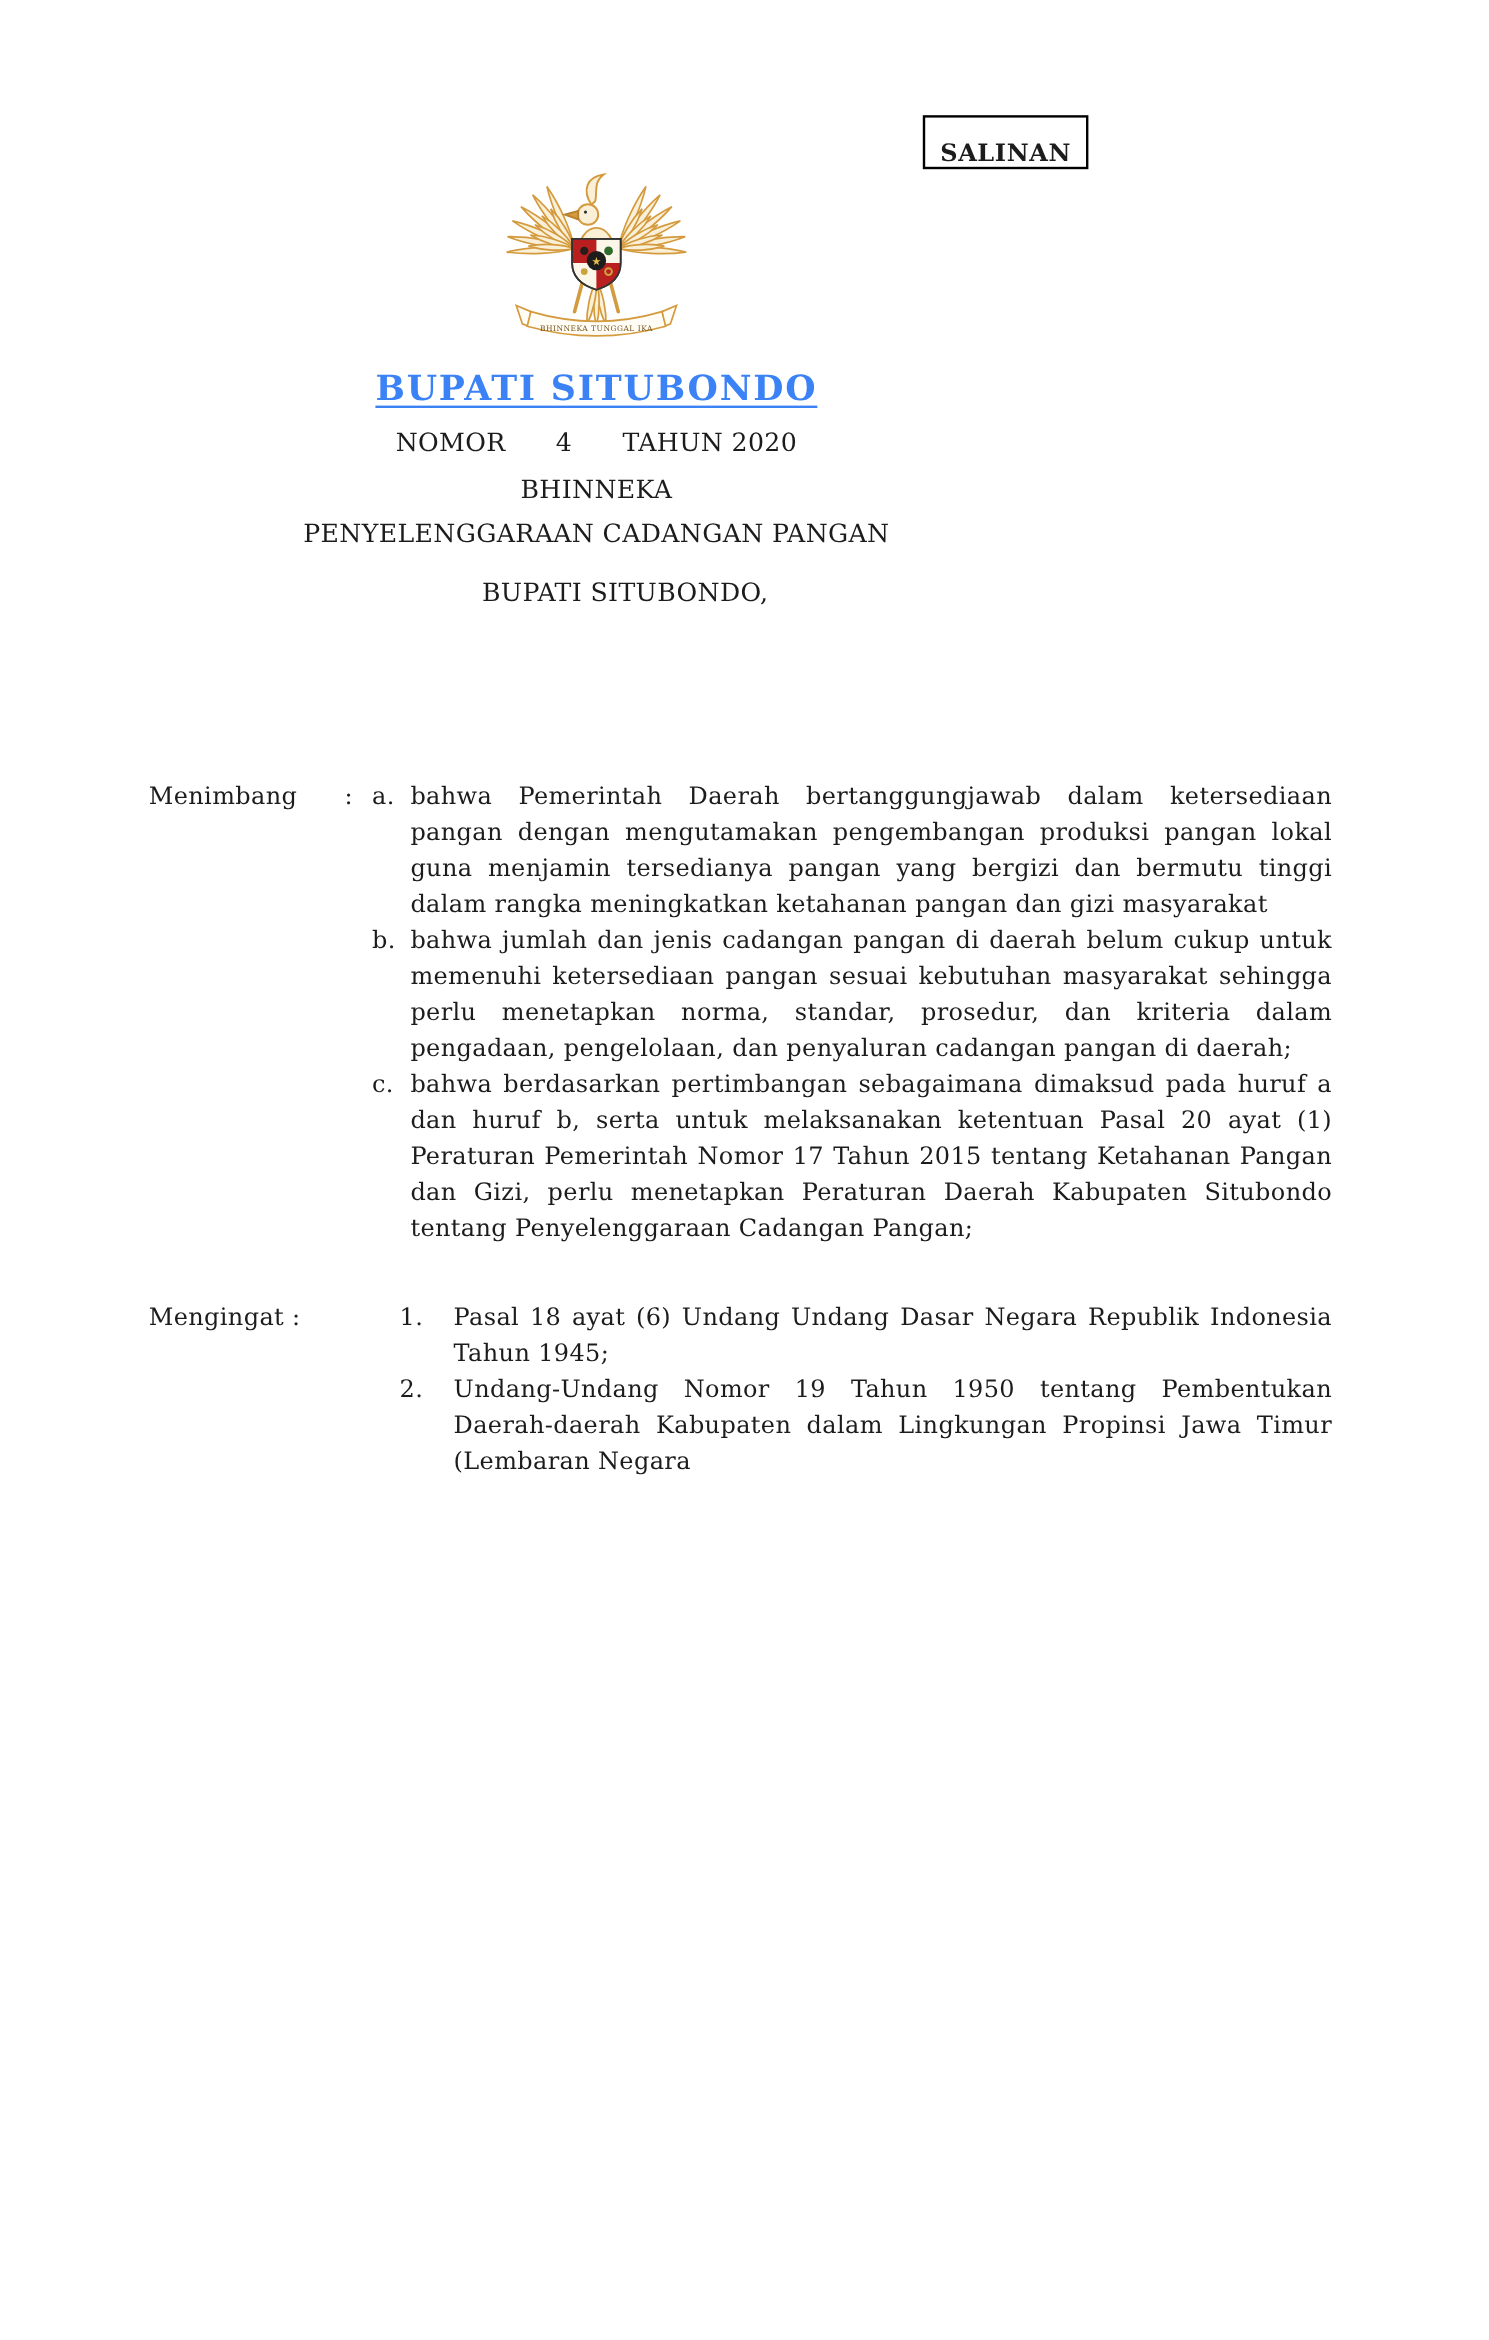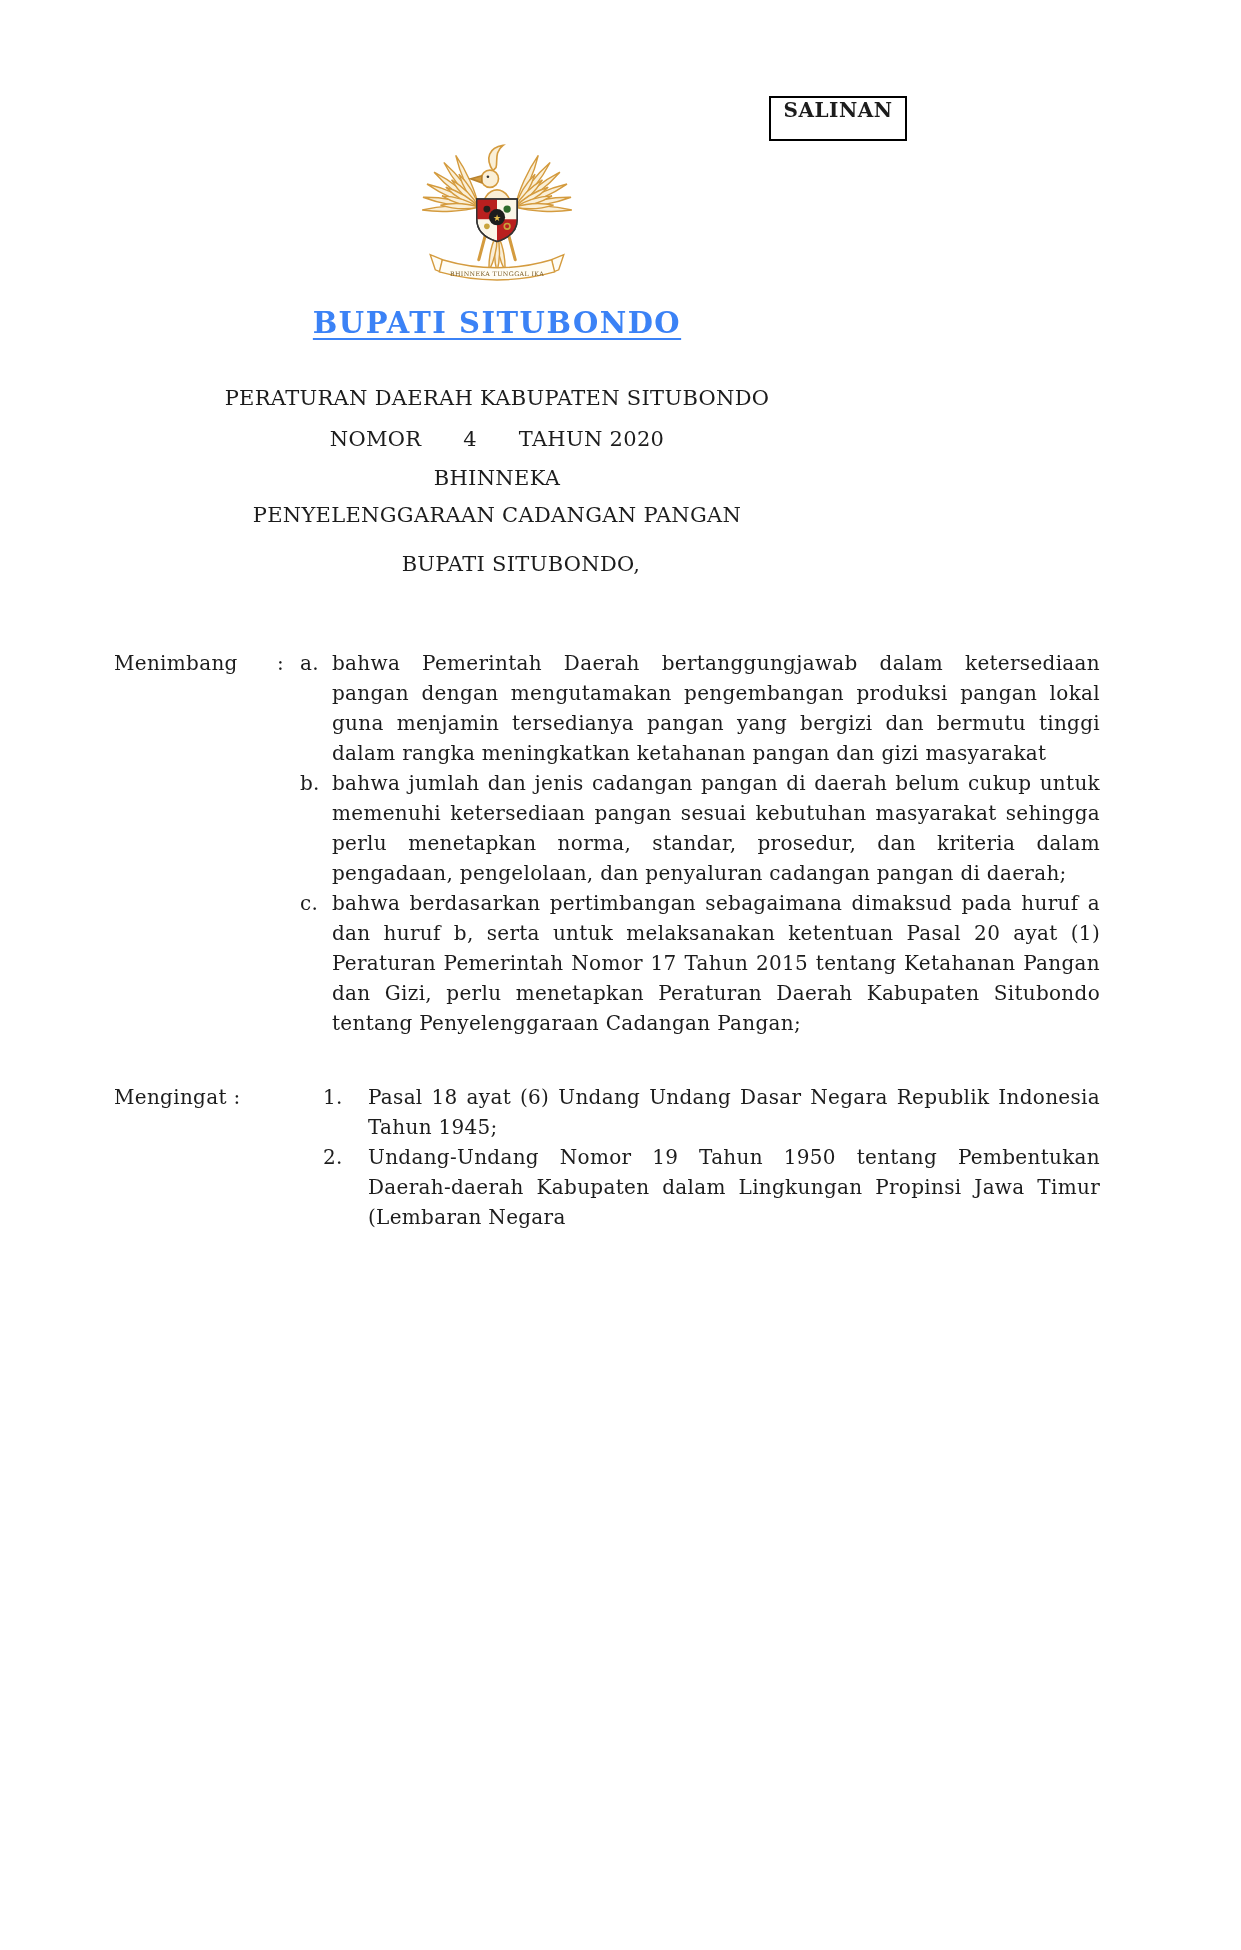--- a/index.html
+++ b/index.html
@@ -13,21 +13,21 @@
     overflow: hidden;
   }
   .stamp {
     position: absolute;
     top: 96px;
     left: 769px;
     width: 134px;
     height: 41px;
     border: 2px solid #000;
     display: flex;
-    align-items: flex-start;
+    align-items: flex-end;
     justify-content: center;
     font-weight: bold;
     font-size: 20px;
     letter-spacing: 0.5px;
   }
   .header-col {
     position: absolute;
     top: 112px;
     left: 0;
     width: 994px;
@@ -47,21 +47,21 @@
   .h-line { font-size: 21px; letter-spacing: 0.3px; }
   .doc-type   { margin-top: 46px; }
   .number-line{ margin-top: 17px; white-space: pre; }
   .tentang    { margin-top: 15px; }
   .subject    { margin-top: 13px; }
   .invocation { margin-top: 27px; }
   .salutation { margin-top: 25px; padding-left: 48px; }
   .docbody {
     position: absolute;
     top: 648px;
-    left: 114px;
+    left: 124px;
     width: 986px;
     font-size: 20px;
     line-height: 30px;
     letter-spacing: 0.3px;
   }
   .clause { display: grid; align-items: start; }
   .clause.menimbang { grid-template-columns: 163px 23px 1fr; }
   .clause.mengingat { grid-template-columns: 173px 1fr; margin-top: 44px; gap: 36px; }
   .item { display: grid; }
   .clause.menimbang .item { grid-template-columns: 32px 1fr; }
@@ -151,21 +151,20 @@
         <g fill="#FFFDF5" stroke="#D49B3E" stroke-width="1.4">
           <path d="M30,146 L18,141 L23,156 L28,158 Z"></path>
           <path d="M138,146 L150,141 L145,156 L140,158 Z"></path>
           <path d="M30,146 Q84,162 138,146 L141,158 Q84,174 27,158 Z"></path>
           <text x="84" y="162" text-anchor="middle" font-size="6.2" letter-spacing="0.4" fill="#7a5a22" stroke="none" font-family="DejaVu Serif, serif">BHINNEKA TUNGGAL IKA</text>
         </g>
       </svg>
     </div>
 
     <div class="title">BUPATI SITUBONDO</div>
-    <div class="h-line doc-type">PERATURAN DAERAH KABUPATEN SITUBONDO</div>
     <div class="h-line number-line">NOMOR      4      TAHUN 2020</div>
     <div class="h-line tentang">BHINNEKA</div>
     <div class="h-line subject">PENYELENGGARAAN CADANGAN PANGAN</div>
     <div class="h-line salutation">BUPATI SITUBONDO,</div>
   </div>
 
   <div class="docbody">
 
     <div class="clause menimbang">
       <div class="label">Menimbang</div>

